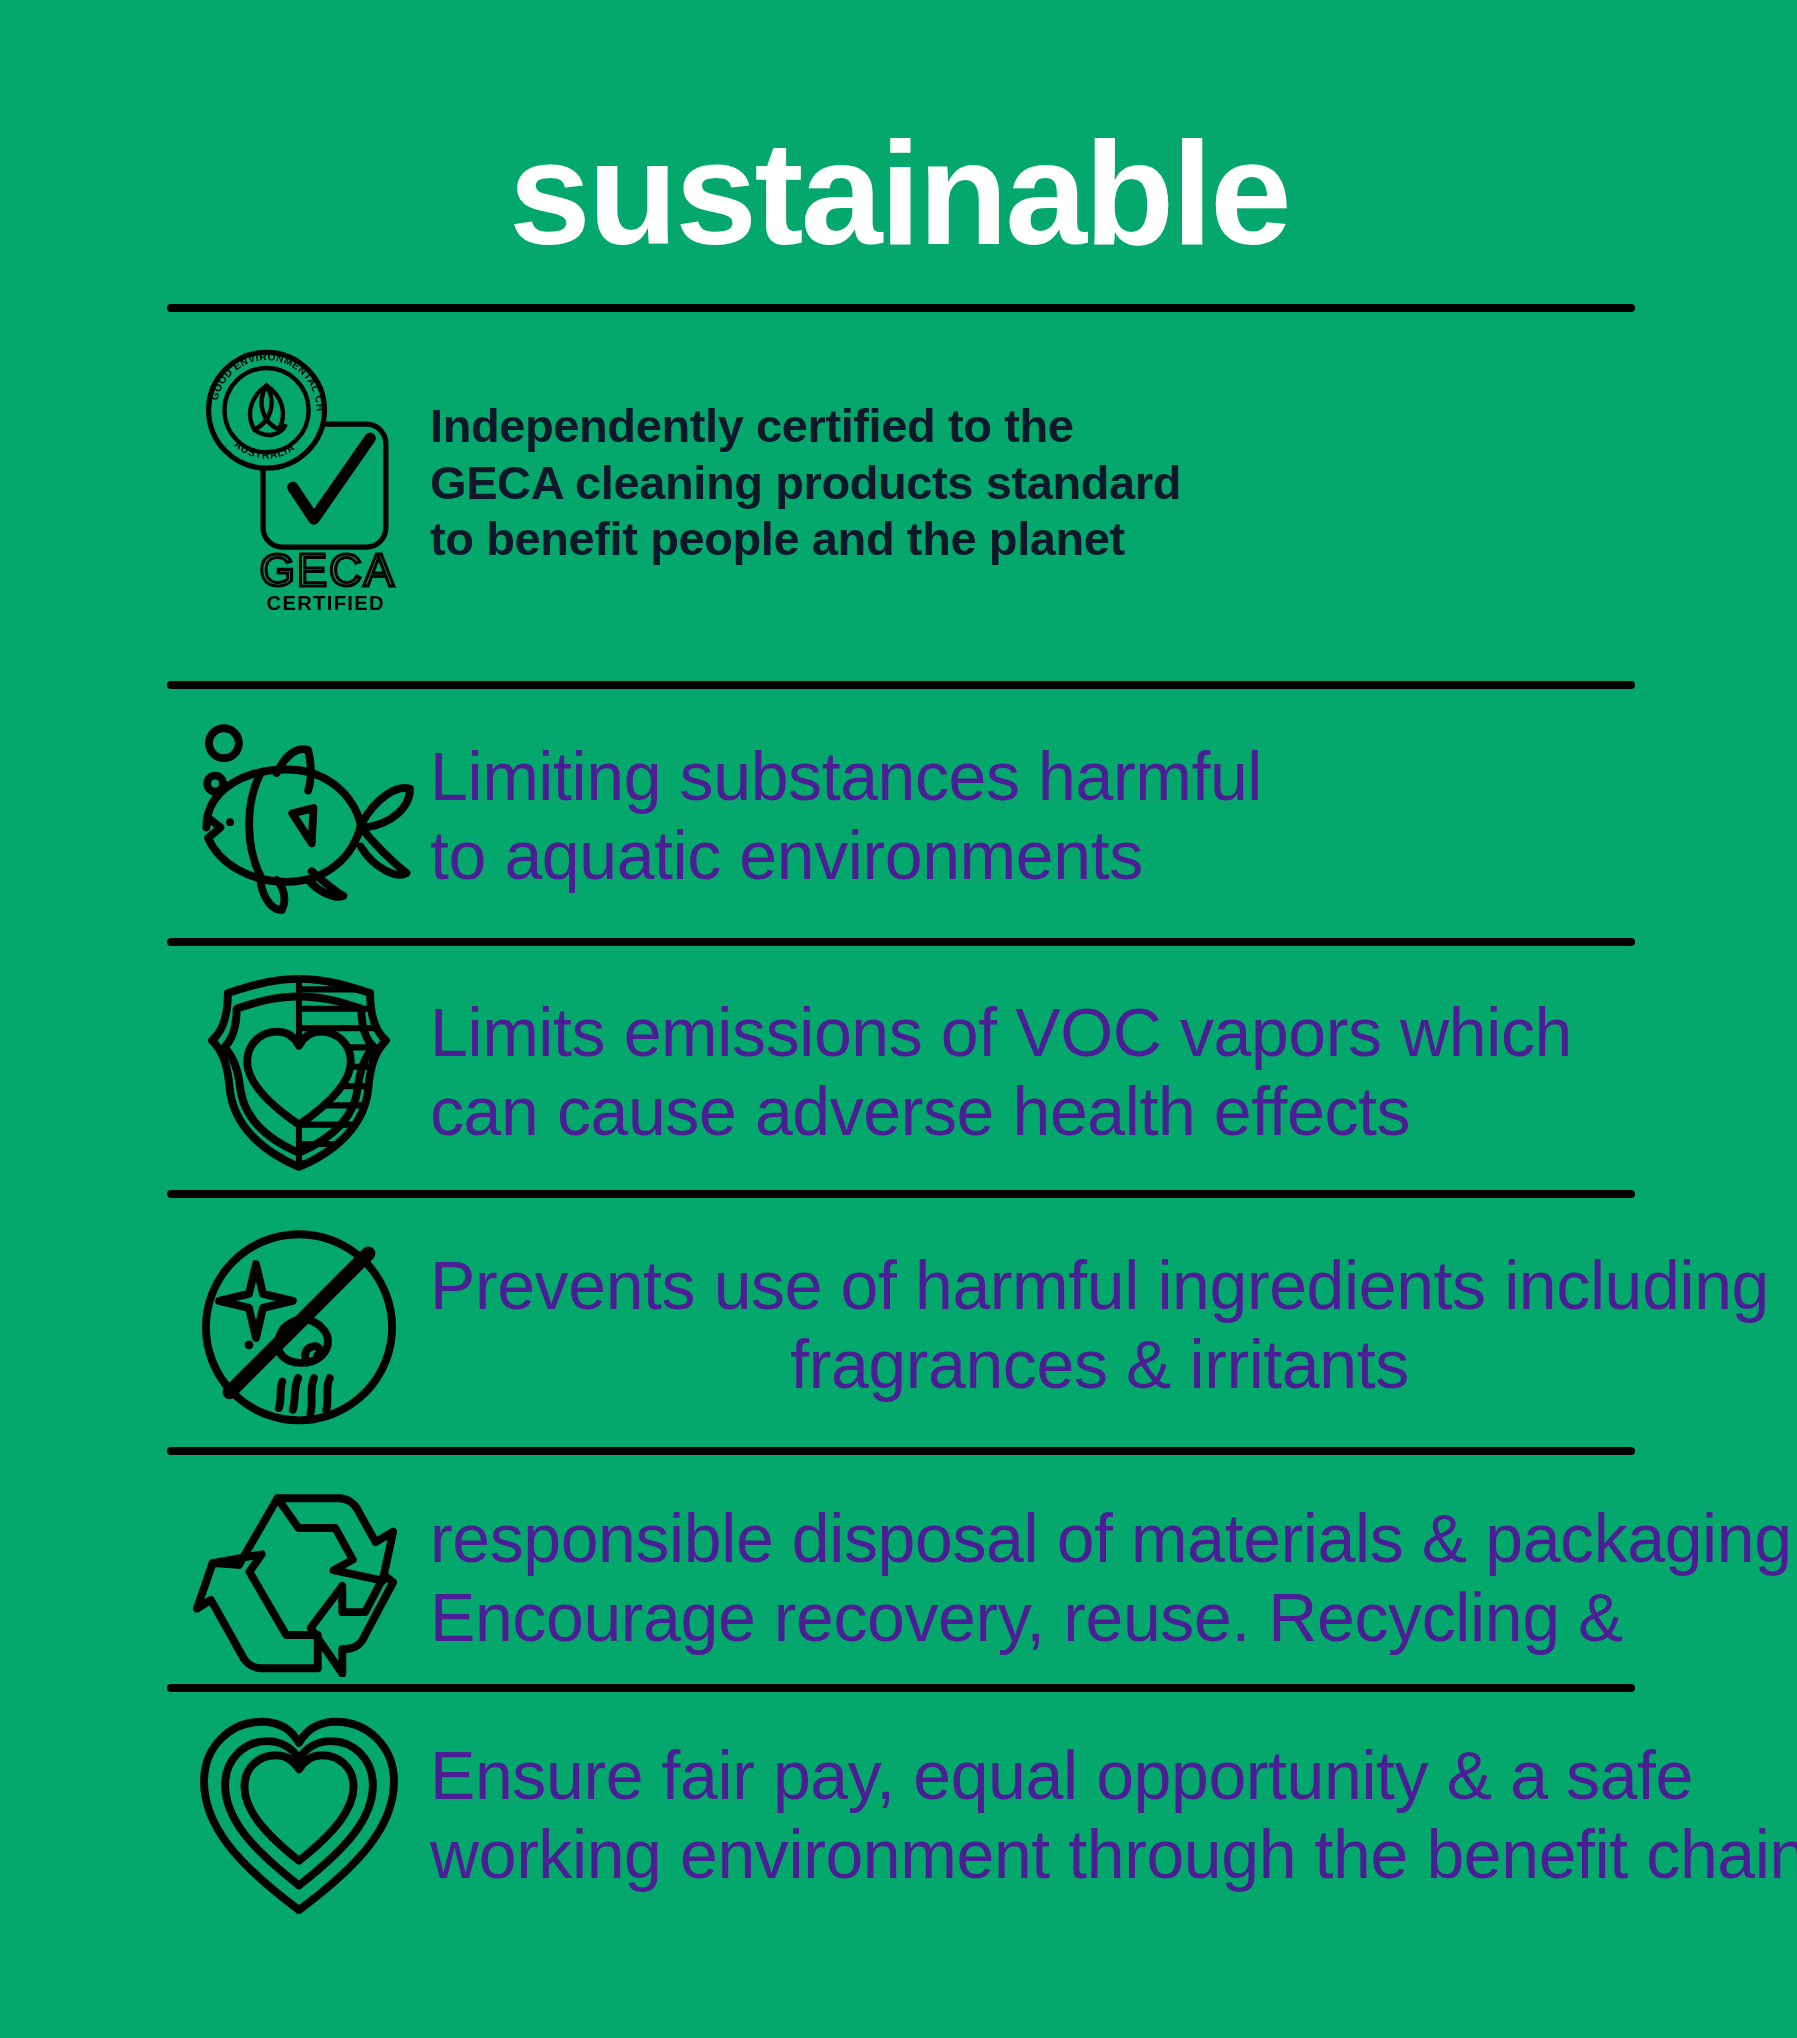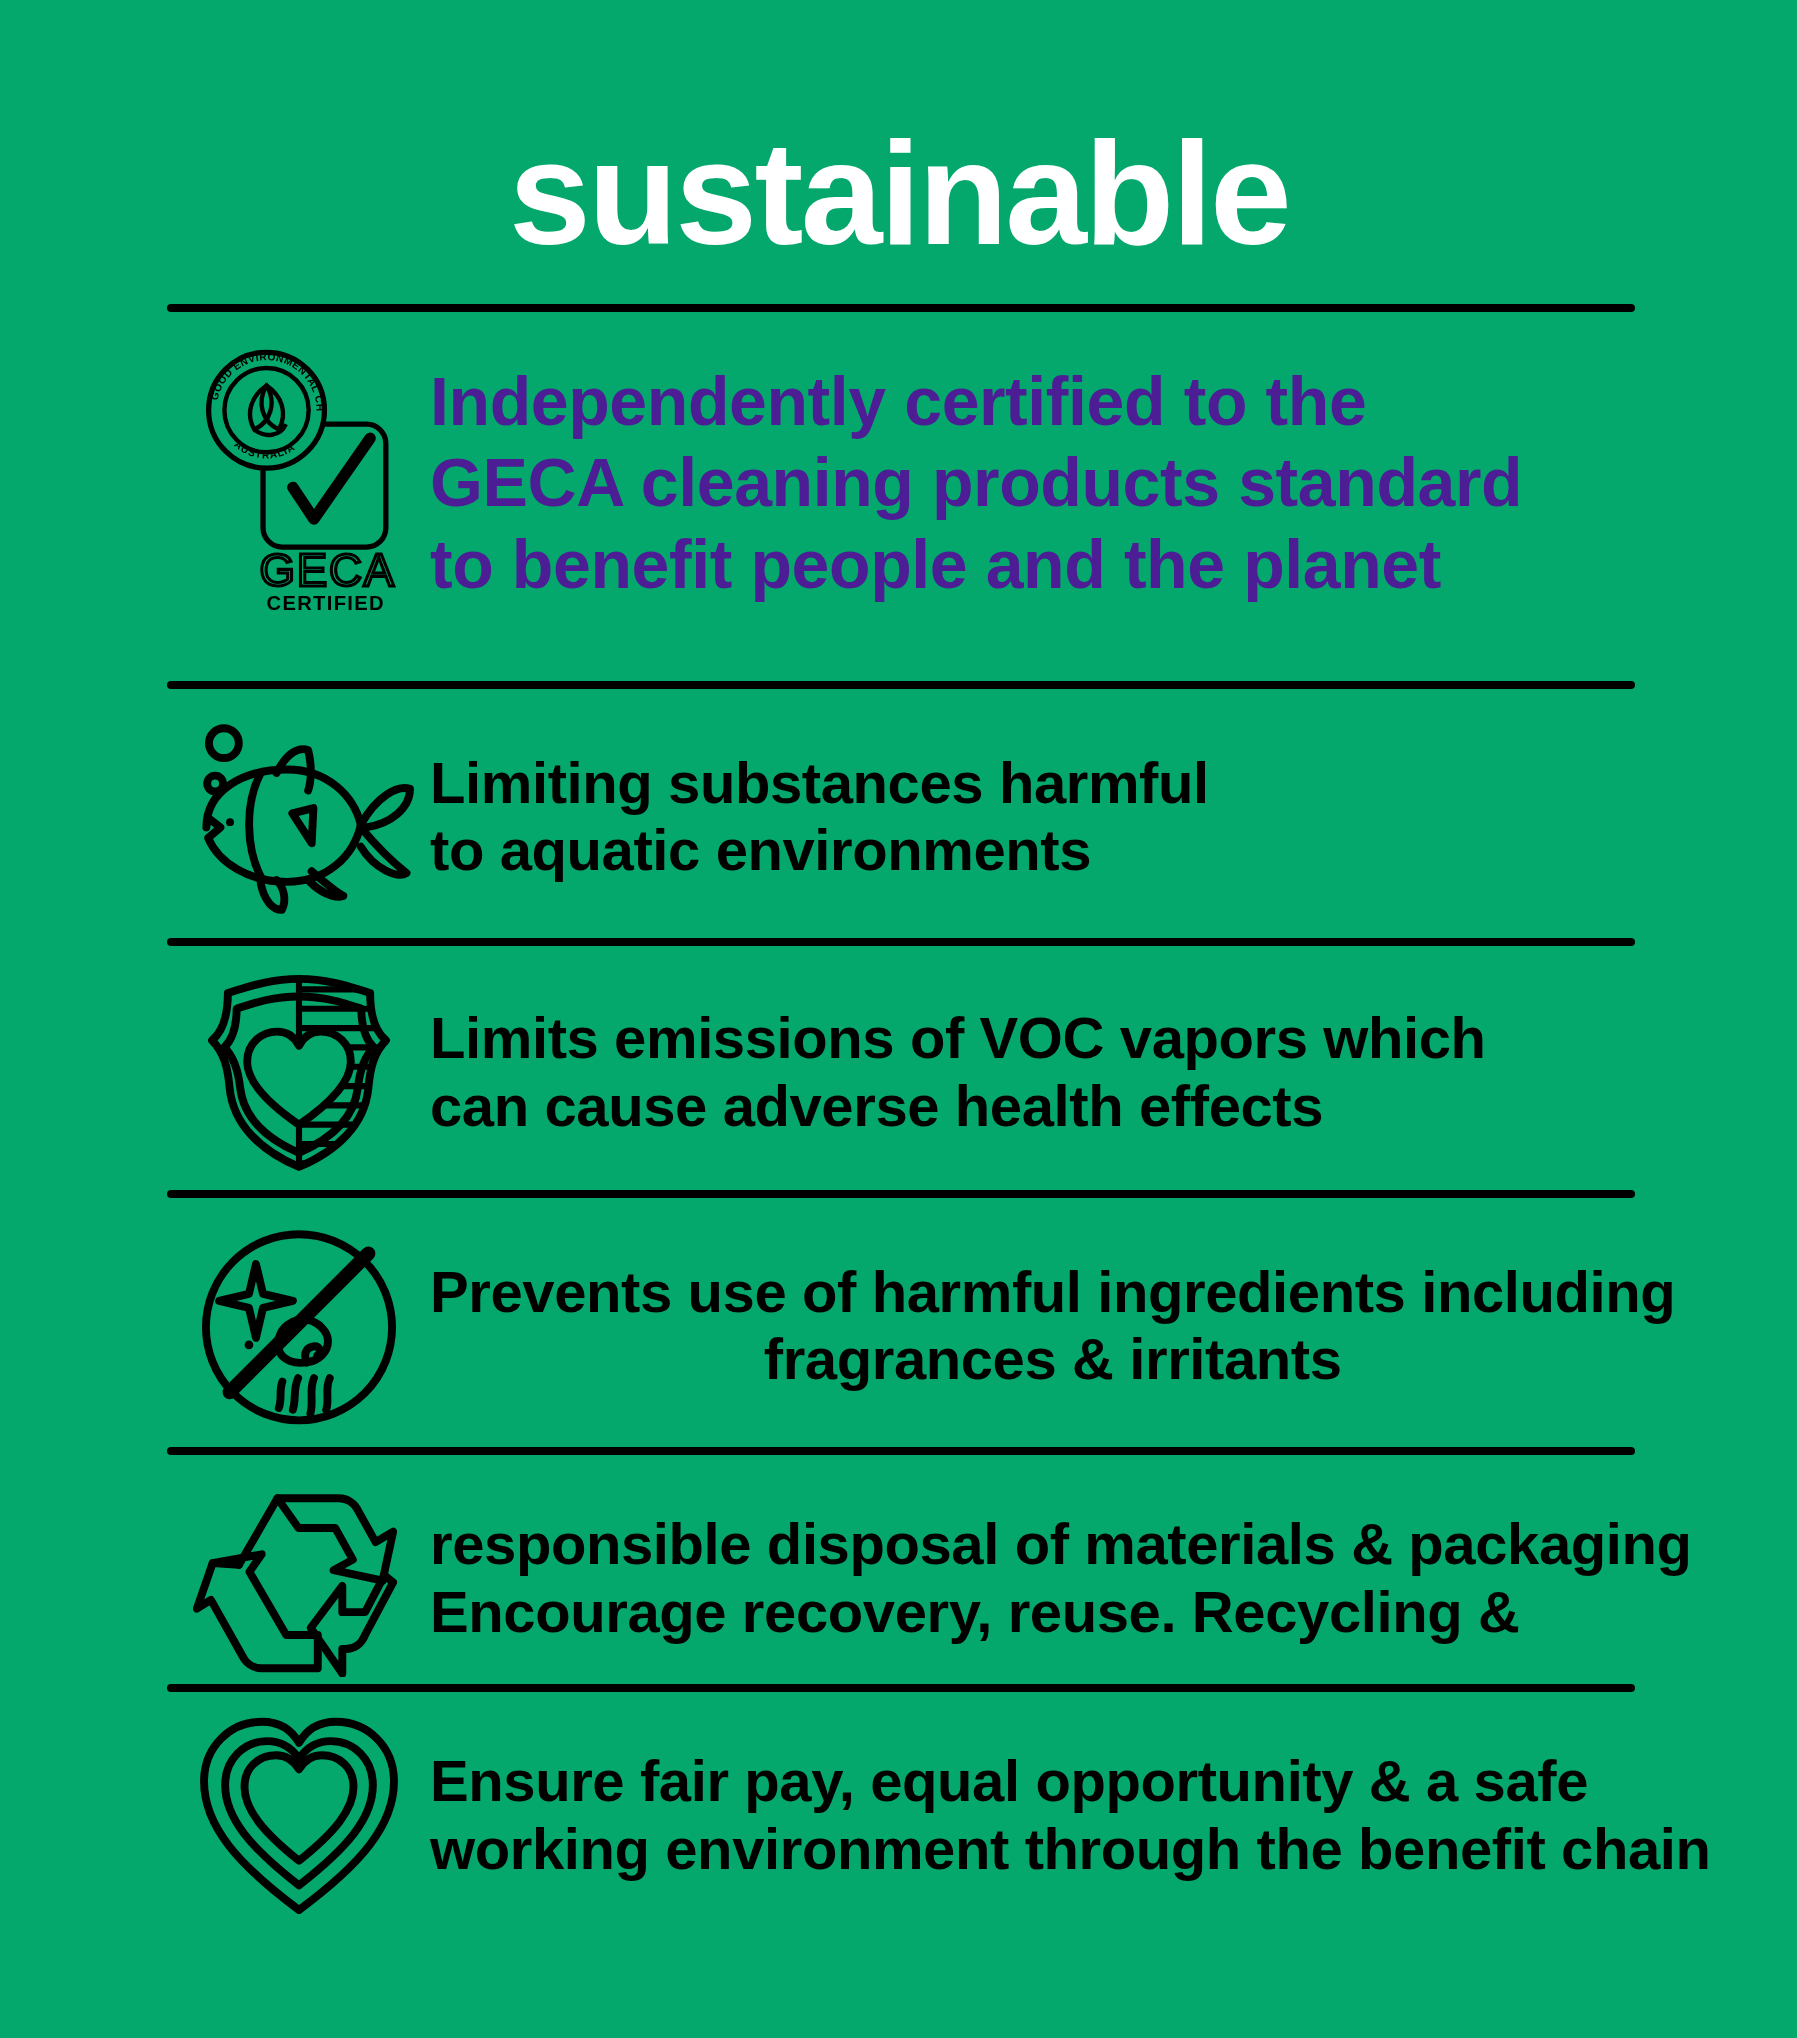--- a/index.html
+++ b/index.html
@@ -60,34 +60,34 @@
   }
   .row-icon {
     width: 263px;
     min-width: 263px;
     display: flex;
     align-items: center;
     justify-content: center;
   }
   .row-text {
     flex: 1;
-    color: #000000;
+    color: #4c1d95;
     font-family: "Liberation Sans", sans-serif;
-    font-weight: 700;
-    font-size: 58px;
+    font-weight: 400;
+    font-size: 68px;
     line-height: 1.16;
     letter-spacing: -0.4px;
   }
   .row-text .ln { display: block; white-space: nowrap; }
 
   
   .row.hero .row-text {
-    color: #4c1d95;
+    color: #0f172a;
     font-weight: 700;
-    font-size: 68px;
+    font-size: 47px;
     line-height: 1.2;
   }
 
   svg { display: block; }
 </style>
 </head>
 <body>
 
 <div class="page">
 

